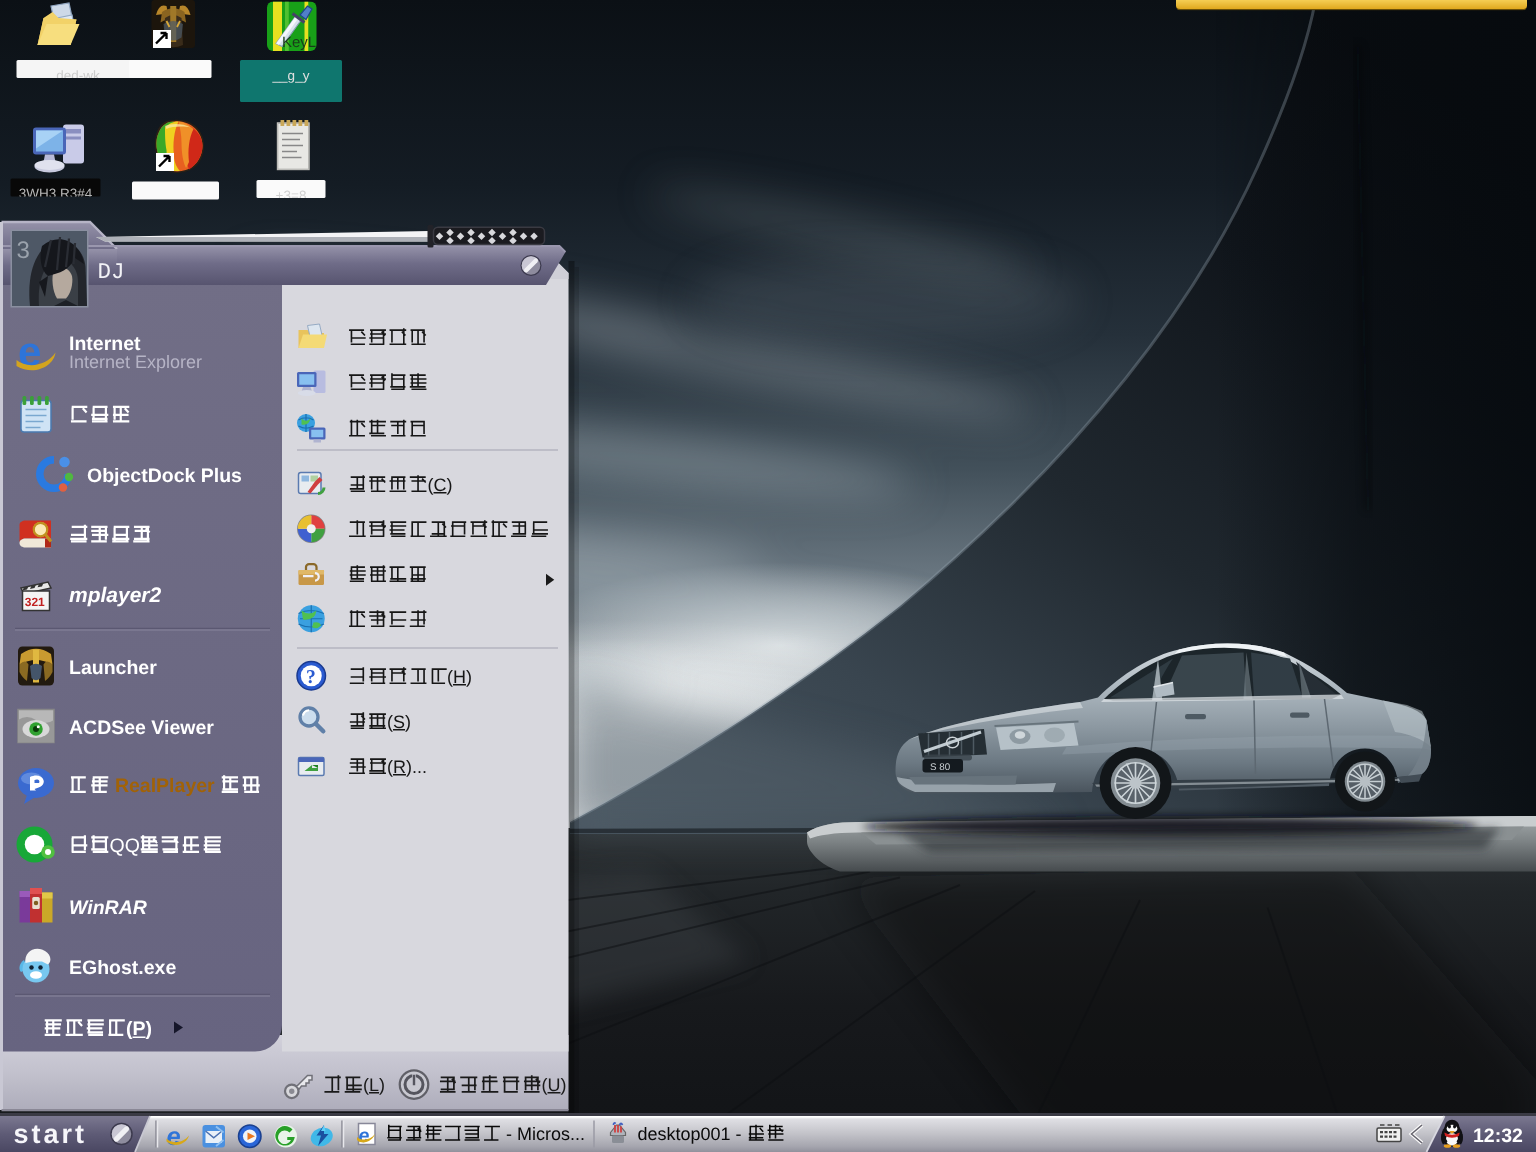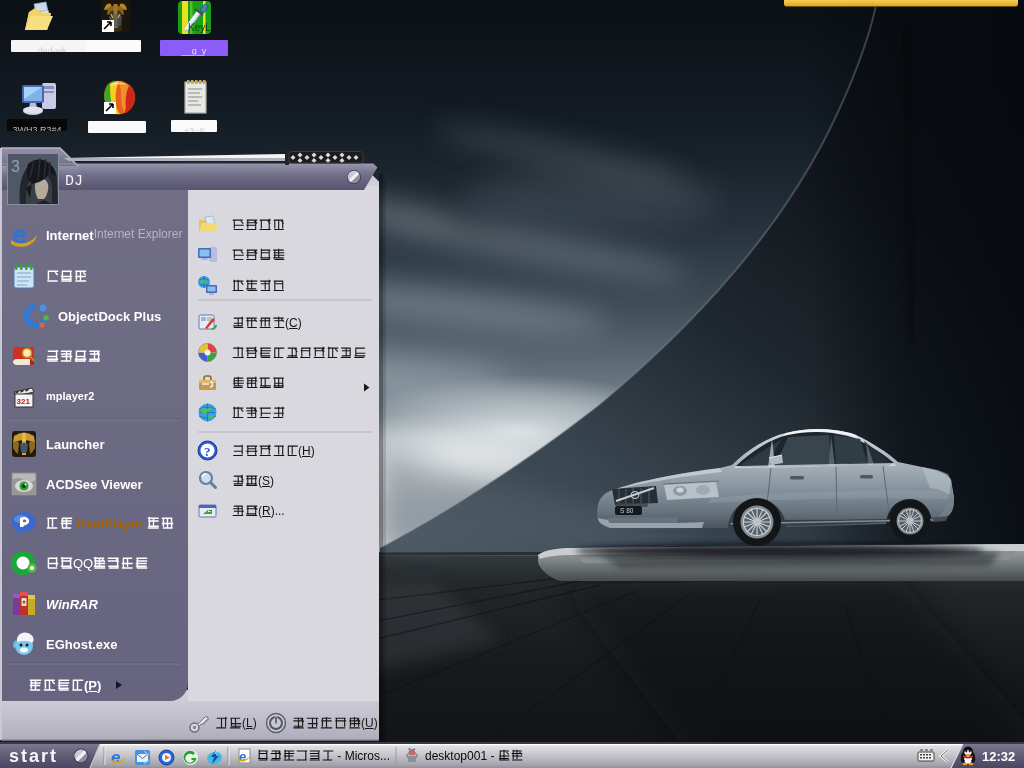--- a/index.html
+++ b/index.html
@@ -232,21 +232,21 @@
 <rect x="13" y="0" width="2.5" height="33" fill="#50c030"></rect>
 <rect x="26" y="0" width="2.5" height="33" fill="#e8e020"></rect>
 <path d="M7 28 L20 10 L24 12 L11 30 Z" fill="#d8e2ec" stroke="#8aa0b8" stroke-width="0.8"></path>
 <path d="M7 28 L20 10 L22 11 L9 29 Z" fill="#f4f8fc"></path>
 <path d="M18 8 L26 14" stroke="#446" stroke-width="2"></path>
 <path d="M23 9 L28 3 L31 5 L27 12 Z" fill="#5080c8" stroke="#204888" stroke-width="0.8"></path>
 <text x="11" y="30" font-size="10" fill="#1a3a1a" font-family="Liberation Sans">KeyL</text>
 </svg>
 <div class="abs" style="left:11px;top:40px;width:82px;height:12px;background:#f5f5f5;border-radius:1px;overflow:hidden;text-align:center"><span style="font-size:9px;color:#cccccc">ded-wk</span></div>
 <div class="abs" style="left:86px;top:40px;width:55px;height:12px;background:#fafafa;border-radius:1px;overflow:hidden;text-align:center"></div>
-<div class="abs" style="left:160px;top:40px;width:68px;height:16px;background:#8b5cf6;border-radius:1px;overflow:hidden;text-align:center"><span style="font-size:9px;color:#e0e0e0">__g_y</span></div>
+<div class="abs" style="left:160px;top:40px;width:68px;height:28px;background:#0f766e;border-radius:1px;overflow:hidden;text-align:center"><span style="font-size:9px;color:#e0e0e0">__g_y</span></div>
 <svg class="abs" style="left:20px;top:79px" width="38" height="40" viewBox="0 0 38 40">
 <rect x="22" y="4" width="14" height="26" rx="2" fill="#c9cbe8"></rect>
 <rect x="24" y="7" width="10" height="3" fill="#8a8fc0"></rect>
       <rect x="24" y="12" width="10" height="2" fill="#8a8fc0"></rect>
 <rect x="2" y="6" width="22" height="18" rx="2" fill="#4a66b8"></rect>
 <rect x="4" y="8" width="18" height="14" fill="#7db3e8"></rect>
 <path d="M4 8 L22 8 L4 20 Z" fill="#a8d2f5"></path>
 <path d="M10 24 L16 24 L17 29 L9 29 Z" fill="#b8bad8"></path>
 <ellipse cx="13" cy="32" rx="10" ry="4" fill="#c8cade"></ellipse>
 <ellipse cx="13" cy="31" rx="10" ry="3.4" fill="#e0e2ee"></ellipse>
@@ -372,21 +372,21 @@
 
 <line x1="198" y1="156" x2="372" y2="156" stroke="#b5b5bf" stroke-width="1"></line>
 <line x1="198" y1="288" x2="372" y2="288" stroke="#b5b5bf" stroke-width="1"></line>
 </svg>
 
 <div class="abs" style="left:10px;top:216px;height:38px;display:flex;align-items:center;white-space:nowrap">
       <span style="display:inline-block;width:28px;height:28px;margin-right:8px;flex:none"><svg width="28" height="28" viewBox="0 0 28 28">
           <text x="2" y="23" font-size="28" font-weight="bold" fill="#2e74d8" font-family="Liberation Sans">e</text>
 <path d="M1 19 C 8 25 21 23 27 14 C 26 23 13 30 1 23 Z" fill="#d8a818" opacity="0.95"></path>
         </svg></span>
-      <span style="display:flex;flex-direction:row;line-height:13px">
+      <span style="display:flex;flex-direction:column;line-height:13px">
         <span><span style="font-size:13px;color:#ffffff;font-weight:bold;">Internet</span></span>
         <span style="font-size:12px;color:#b6b4c6">Internet Explorer</span>
       </span>
     </div>
 <div class="abs" style="left:10px;top:258px;height:36px;display:flex;align-items:center;white-space:nowrap">
       <span style="display:inline-block;width:28px;height:28px;margin-right:8px;flex:none"><svg width="28" height="28" viewBox="0 0 28 28">
           <rect x="4" y="5" width="20" height="21" rx="2" fill="#cfe3f5" stroke="#4a7ab0"></rect>
 <g stroke="#7aa8d0" stroke-width="1">
             <path d="M7 11 H21"></path>
             <path d="M7 15 H21"></path>
@@ -450,21 +450,21 @@
       <span style="display:inline-block;width:28px;height:28px;margin-right:8px;flex:none"><svg width="28" height="28" viewBox="0 0 28 28">
           <path d="M4 10 L 22 6 L 24 10 L 6 14 Z" fill="#e8e8e8" stroke="#333" stroke-width="1"></path>
 <g fill="#333">
             <path d="M6 9.5 L 9 8.8 L 8 11 L 5 11.6 Z"></path>
             <path d="M11 8.4 L 14 7.7 L 13 10 L 10 10.6 Z"></path>
             <path d="M16 7.3 L 19 6.6 L 18 9 L 15 9.5 Z"></path>
           </g>
 <rect x="5" y="12" width="18" height="13" fill="#f4f4f4" stroke="#333"></rect>
 <text x="6.5" y="22" font-size="8" fill="#c02020" font-family="Liberation Sans" font-weight="bold">321</text>
         </svg></span>
-      <span style="font-size:11px;color:#ffffff;font-weight:bold;">mplayer2</span>
+      <span style="font-size:14px;color:#ffffff;font-weight:bold;font-style:italic;">mplayer2</span>
     </div>
 <div class="abs" style="left:10px;top:426px;height:36px;display:flex;align-items:center;white-space:nowrap">
       <span style="display:inline-block;width:28px;height:28px;margin-right:8px;flex:none"><svg width="28" height="28" viewBox="0 0 28 28">
           <rect x="2" y="1" width="24" height="26" rx="3" fill="#221a10"></rect>
 <path d="M4 6 Q14 -1 24 6 L25 13 Q14 7 3 13 Z" fill="#c89a30"></path>
 <path d="M3 13 Q7 9 9 13 L8 24 Q5 22 3 18 Z" fill="#8a6a22"></path>
 <path d="M25 13 Q21 9 19 13 L20 24 Q23 22 25 18 Z" fill="#8a6a22"></path>
 <rect x="12" y="3" width="4" height="22" fill="#e0b840"></rect>
 <path d="M10 14 Q14 11 18 14 L17 22 Q14 25 11 22 Z" fill="#44556a"></path>
         </svg></span>

